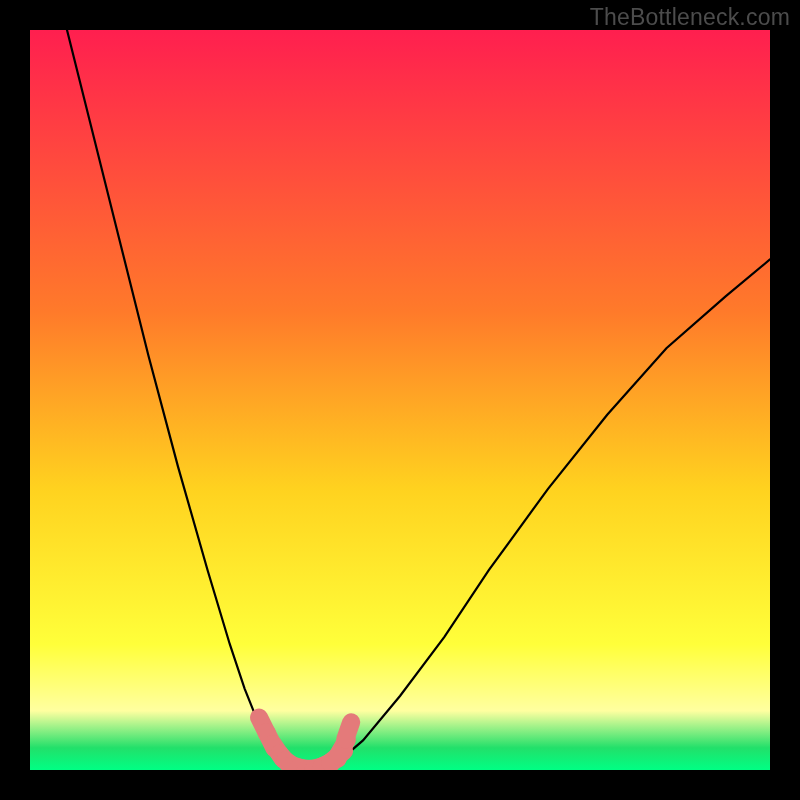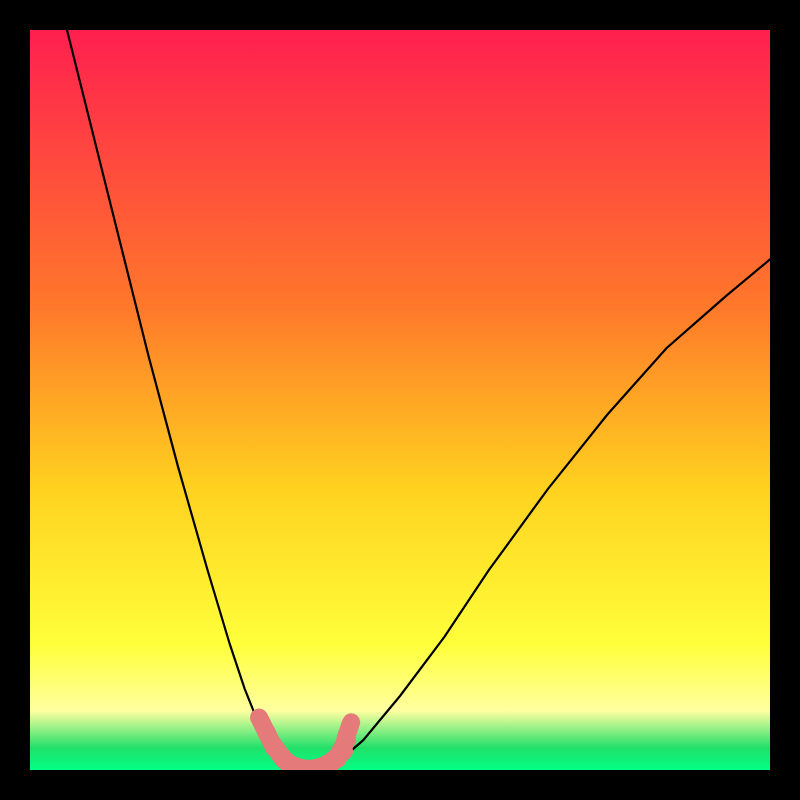--- a/index.html
+++ b/index.html
@@ -33,20 +33,21 @@
     color: #4c4c4c;
     font-size: 23px;
     font-weight: 500;
     letter-spacing: 0.2px;
   }
 </style>
 </head>
 <body>
 
 <div class="frame">
+  <div class="watermark">TheBottleneck.com</div>
   <svg class="plot" viewBox="0 0 740 740" preserveAspectRatio="none">
     <defs>
       <linearGradient id="bg-grad" x1="0" y1="0" x2="0" y2="1">
         <stop offset="0%" stop-color="#ff1f4f"></stop>
         <stop offset="38%" stop-color="#ff7a2a"></stop>
         <stop offset="62%" stop-color="#ffd21f"></stop>
         <stop offset="83%" stop-color="#ffff3a"></stop>
         <stop offset="92%" stop-color="#ffffa0"></stop>
         <stop offset="97%" stop-color="#22e06a"></stop>
         <stop offset="100%" stop-color="#00ff84"></stop>

